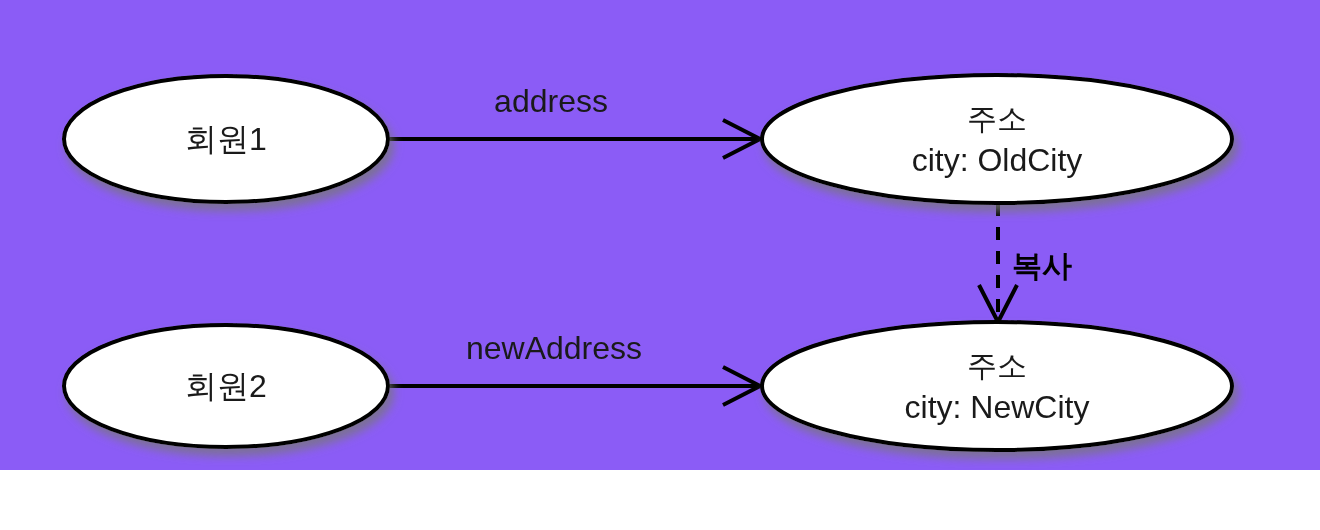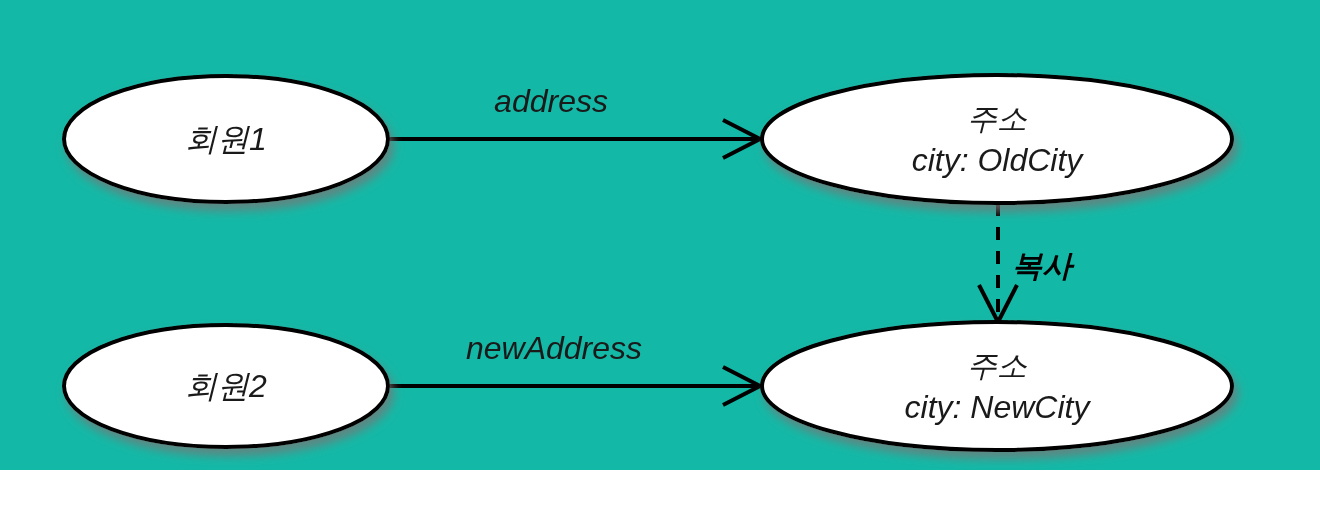--- a/index.html
+++ b/index.html
@@ -7,23 +7,22 @@
     padding: 0;
     background: #ffffff;
   }
   body {
     font-family: "Liberation Sans", sans-serif;
   }
   #canvas {
     position: relative;
     width: 1320px;
     height: 470px;
-    background: #14b8a6;
+    background: #8b5cf6;
     overflow: hidden;
-    font-style: italic;
   }
   #diagram-svg {
     position: absolute;
     top: 0;
     left: 0;
     width: 1320px;
     height: 530px;
   }
   .node-ellipse {
     fill: #ffffff;

